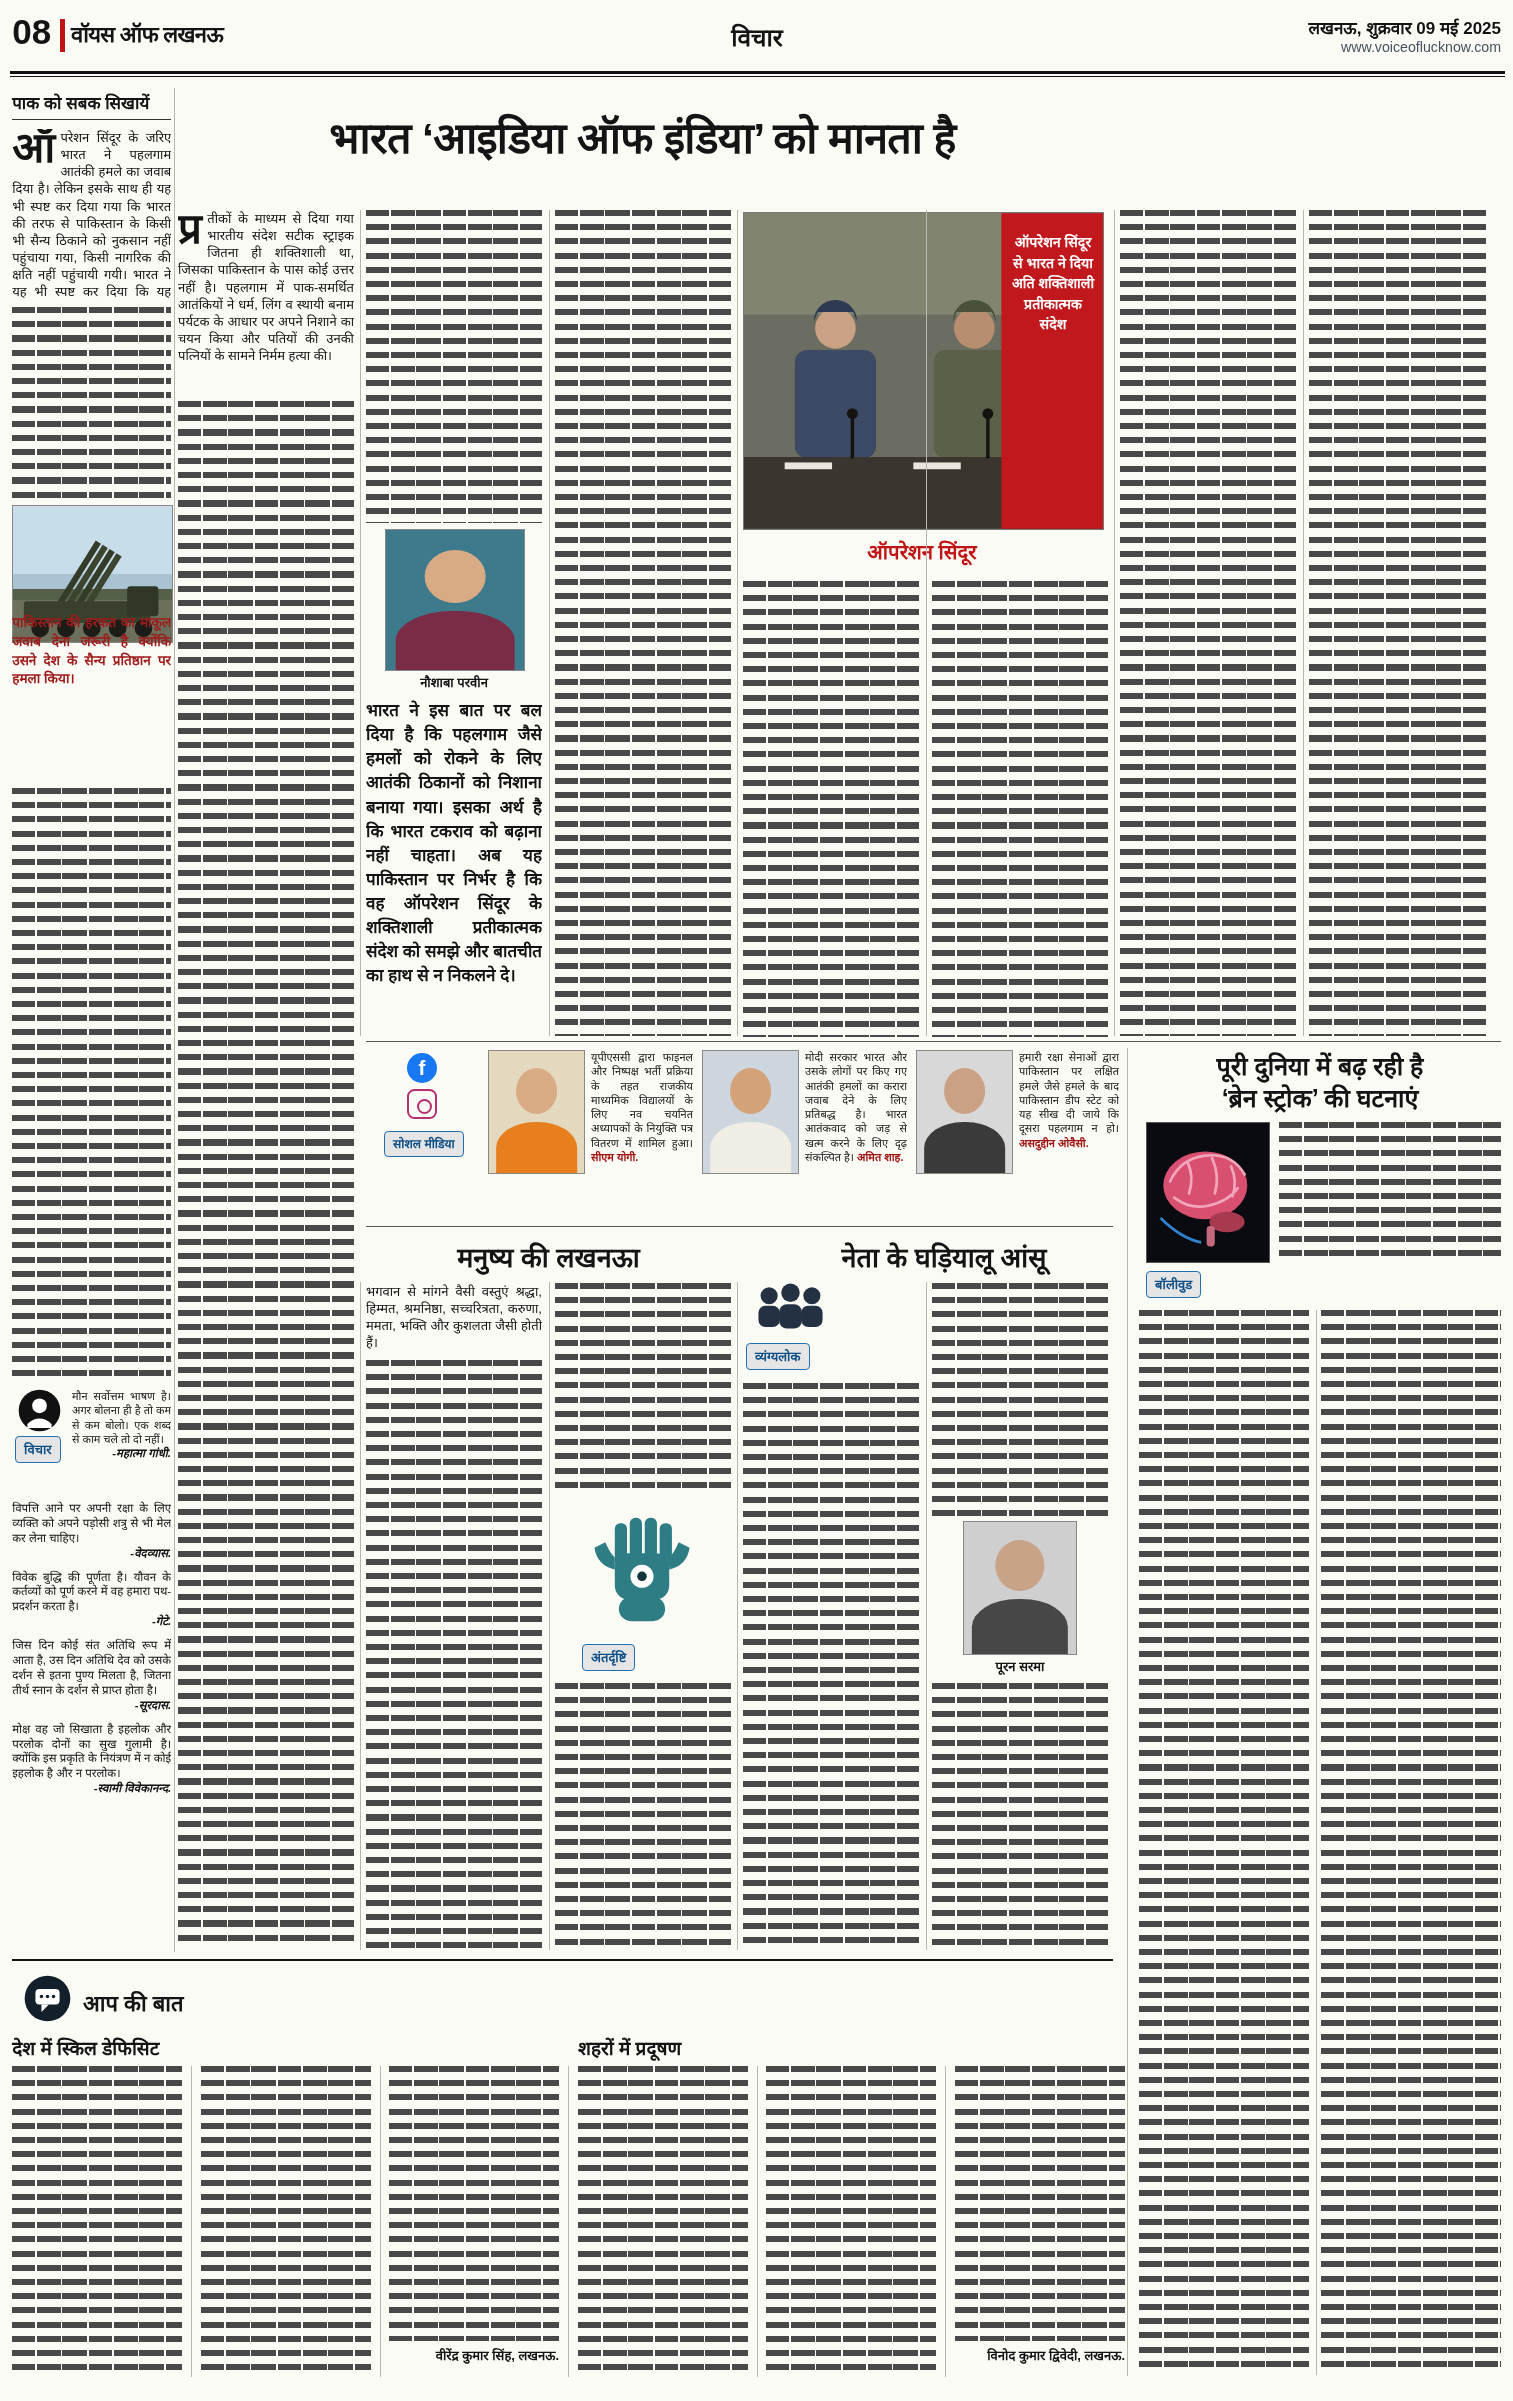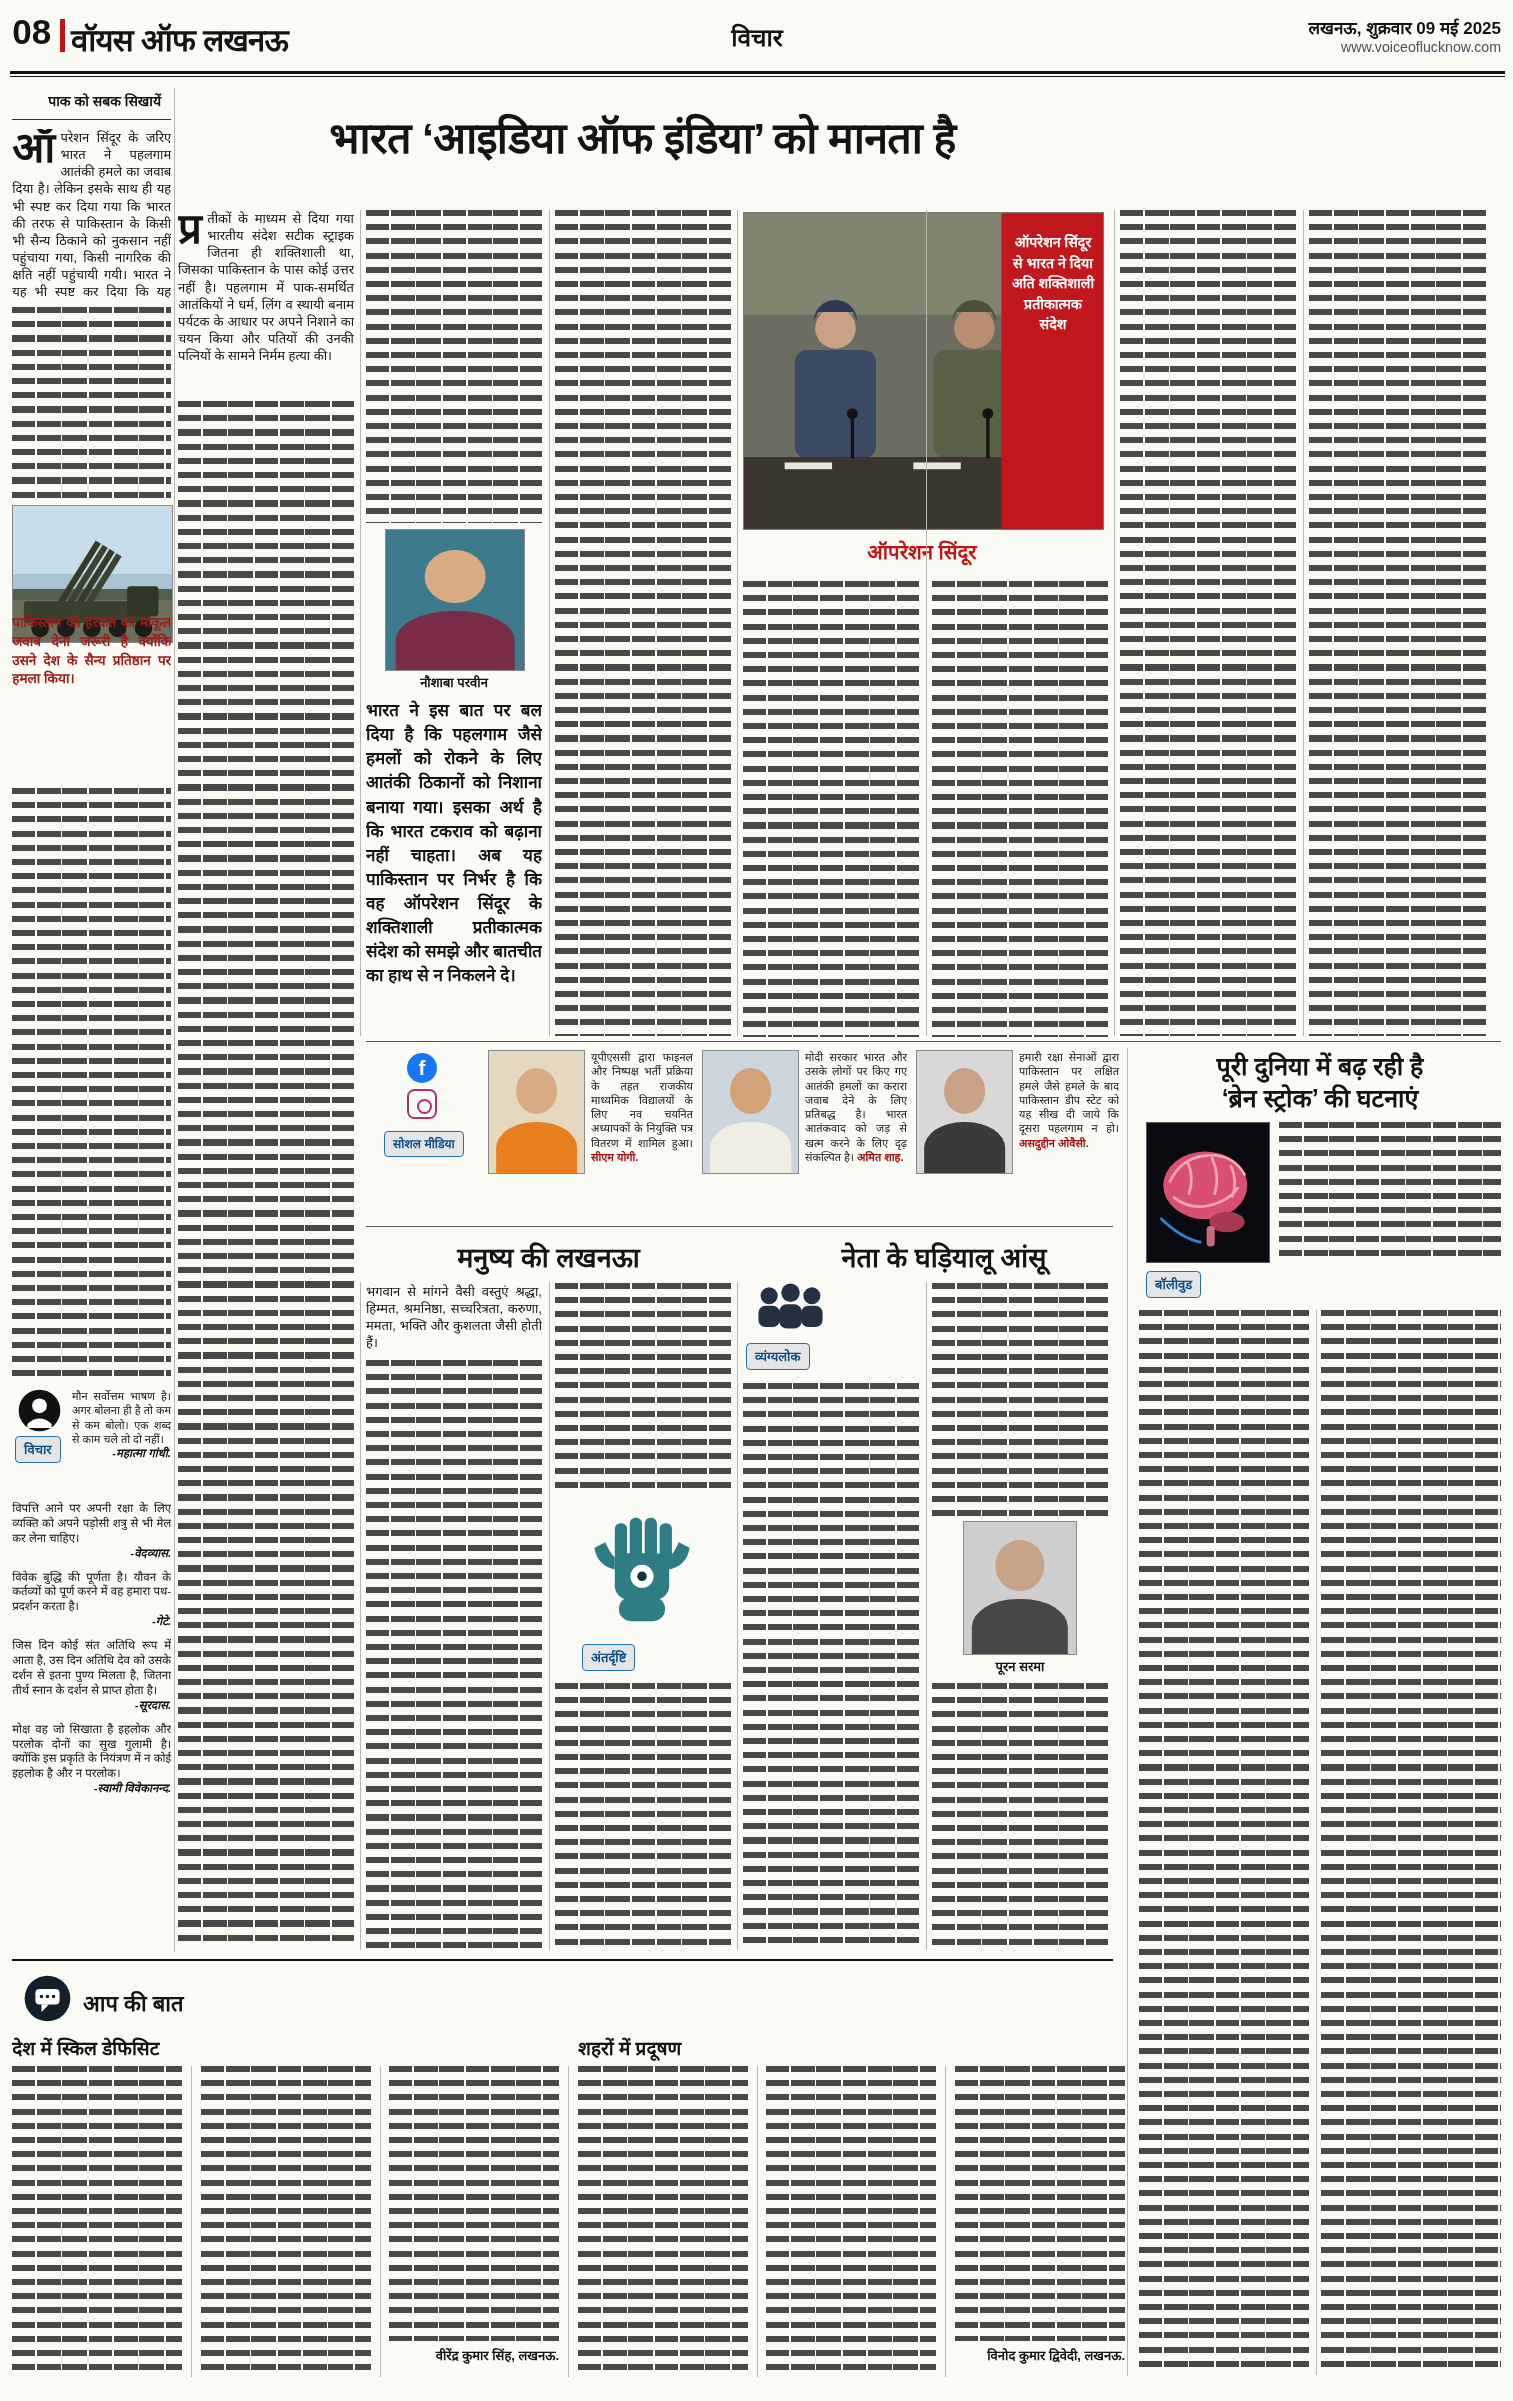--- a/index.html
+++ b/index.html
@@ -31,28 +31,28 @@
   .headmain{font-weight:800;letter-spacing:-0.7px;}
   .circle-icon{position:absolute;border-radius:50%;}
 </style>
 </head>
 <body>
 
 <div class="page">
 
   <div class="abs" style="left:12.2px;top:12.2px;font-size:35px;font-weight:800;">08</div>
   <div class="abs" style="left:60px;top:19px;width:4.7px;height:33px;background:#c01515;"></div>
-  <div class="abs headmain" style="left:71px;top:17.6px;font-size:31px;">वॉयस ऑफ लखनऊ</div>
+  <div class="abs headmain" style="left:71px;top:17.6px;font-size:22px;">वॉयस ऑफ लखनऊ</div>
   <div class="abs" style="left:665px;top:20.3px;width:184px;text-align:center;font-size:24.4px;font-weight:bold;">विचार</div>
   <div class="abs" style="left:1112px;top:16.3px;width:389px;text-align:right;font-size:17px;font-weight:bold;">लखनऊ, शुक्रवार 09 मई 2025</div>
   <div class="abs" style="left:1112px;top:39px;width:389px;text-align:right;font-size:14.2px;color:#44525e;">www.voiceoflucknow.com</div>
   <div class="hrule" style="left:9.5px;top:71px;width:1495px;height:2.7px;"></div>
   <div class="hrule" style="left:9.5px;top:76px;width:1495px;height:0.7px;"></div>
 
-  <div class="abs" style="left:12.2px;top:91px;width:161px;font-size:14px;font-weight:800;white-space:nowrap;margin-left:36px;">पाक को सबक सिखायें</div>
+  <div class="abs" style="left:12.2px;top:91px;width:161px;font-size:17px;font-weight:800;white-space:nowrap;">पाक को सबक सिखायें</div>
   <div class="hrule" style="left:12.2px;top:119px;width:159px;height:1.4px;background:#333;"></div>
   <p class="abs lead" style="left:12.2px;top:129px;width:159px;height:171px;">
      <span class="dropcap">ऑ</span><span>परेशन सिंदूर के जरिए भारत ने पहलगाम आतंकी हमले का जवाब दिया है। लेकिन इसके साथ ही यह भी स्पष्ट कर दिया गया कि भारत की तरफ से पाकिस्तान के किसी भी सैन्य ठिकाने को नुकसान नहीं पहुंचाया गया, किसी नागरिक की क्षति नहीं पहुंचायी गयी। भारत ने यह भी स्पष्ट कर दिया कि यह कार्रवाई 'नॉन-एस्कलेटरी' है और आतंकवाद की घटना में पीड़ितों को न्याय दिलाने के लिए है।</span>
   </p>
   <div class="greek" style="left:12.2px;top:307px;width:159px;height:193px;"></div>
 
   <div class="abs" style="left:12.2px;top:505px;width:159px;height:136px;border:0.7px solid #888;">
     <svg width="159" height="136" viewBox="0 0 234 200">
       <rect width="234" height="118" fill="#c7dde9"></rect>
       <rect y="100" width="234" height="30" fill="#a9c3d2"></rect>

